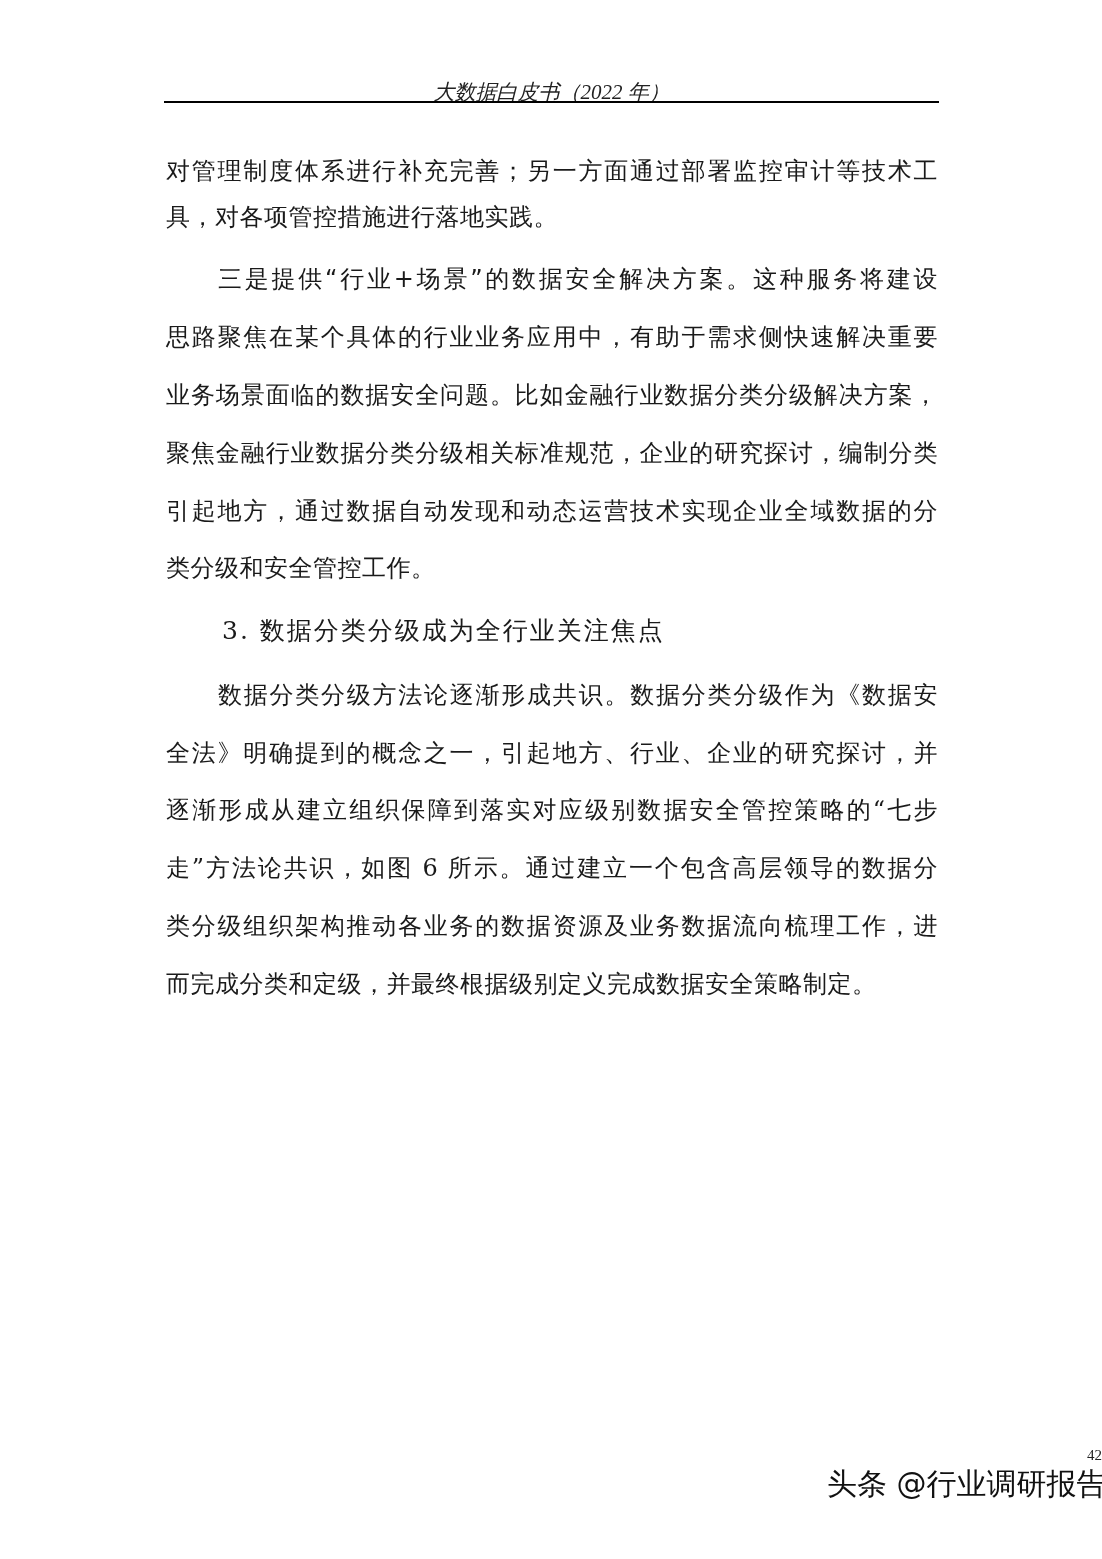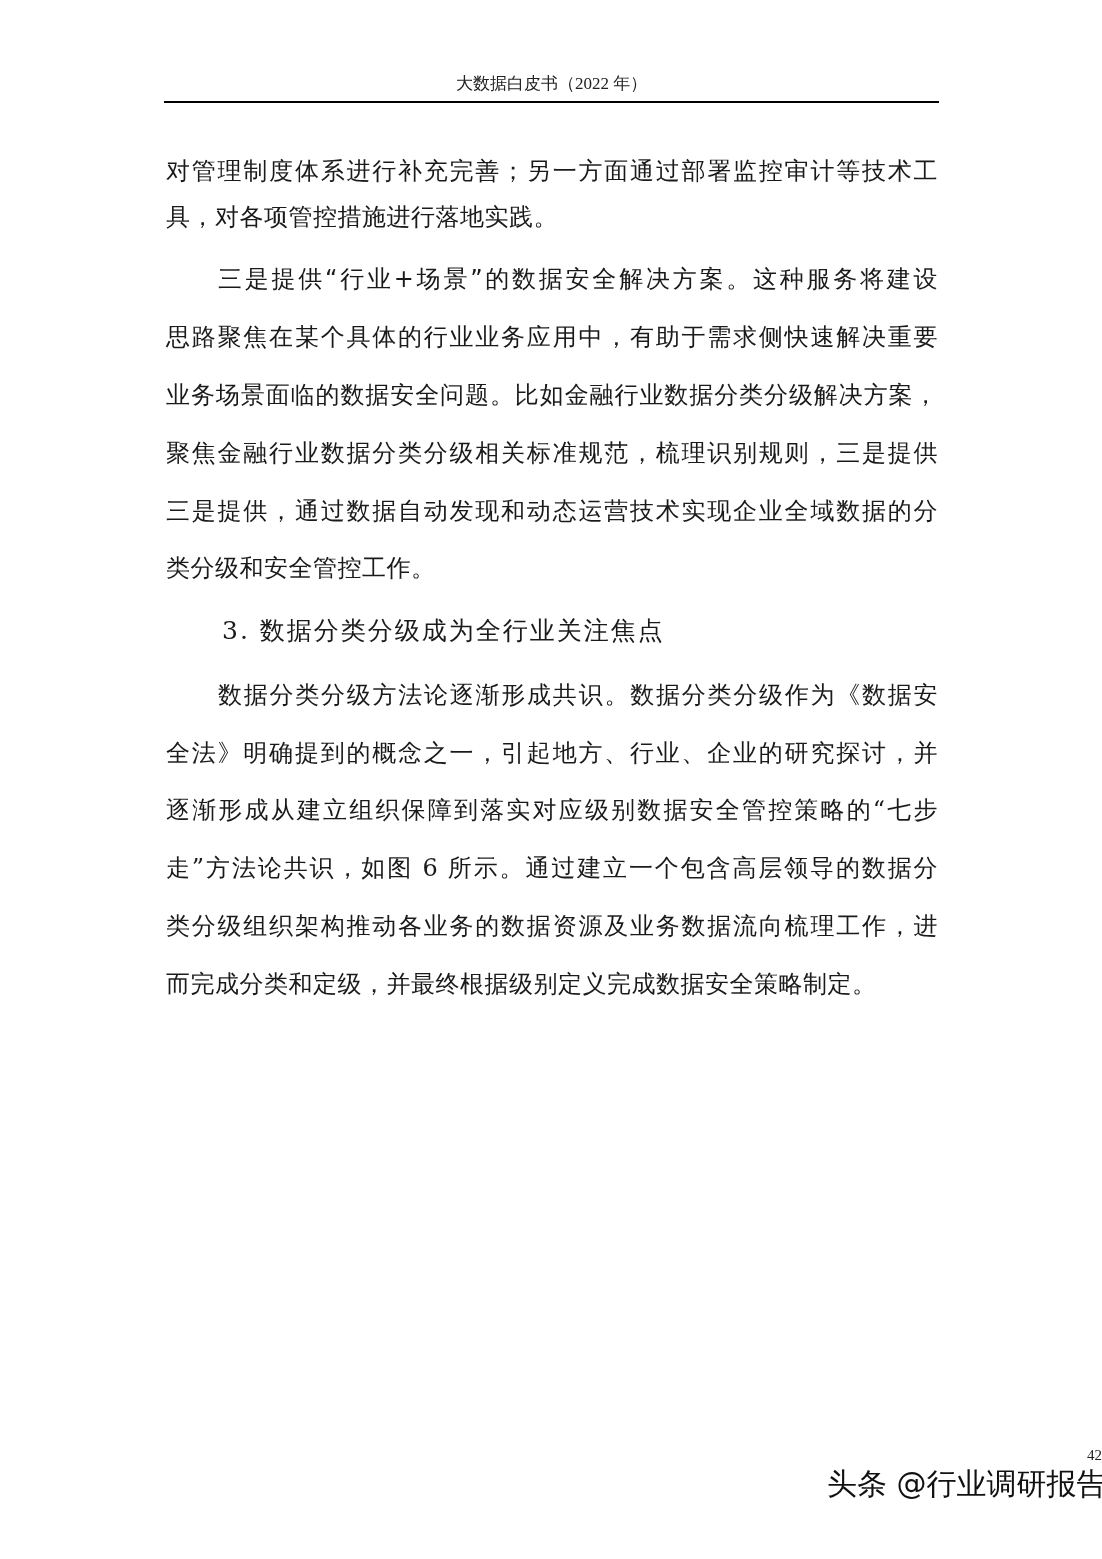--- a/index.html
+++ b/index.html
@@ -11,26 +11,27 @@
       width: 1102px;
       height: 1559px;
       position: relative;
       overflow: hidden;
       font-family: "DejaVu Serif", "Liberation Serif", serif;
       color: #1a1a1a;
     }
     .running-header {
       position: absolute;
       left: 164px;
-      top: 72px;
+      top: 78px;
       width: 775px;
       text-align: center;
-      font-size: 17px;
+      font-size: 21px;
       color: #222;
       font-family: "Liberation Serif", "DejaVu Serif", serif;
+      font-style: italic;
     }
     .header-rule {
       position: absolute;
       left: 164px;
       top: 101px;
       width: 775px;
       height: 2px;
       background: #000;
     }
     .line {
@@ -93,22 +94,22 @@
 <div class="header-rule"></div>
 
 <div class="line" style="top:156px;">对管理制度体系进行补充完善；另一方面通过部署监控审计等技术工</div>
 <div class="line last" style="top:202px;">具，对各项管控措施进行落地实践。</div>
 
 <div class="line indent" style="top:264px;">
   <span class="bold">三是提供“行业+场景”的数据安全解决方案。</span><span>这种服务将建设</span>
 </div>
 <div class="line" style="top:322px;">思路聚焦在某个具体的行业业务应用中，有助于需求侧快速解决重要</div>
 <div class="line" style="top:380px;">业务场景面临的数据安全问题。比如金融行业数据分类分级解决方案，</div>
-<div class="line" style="top:438px;">聚焦金融行业数据分类分级相关标准规范，梳理识别规则，三是提供</div>
-<div class="line" style="top:496px;">三是提供，通过数据自动发现和动态运营技术实现企业全域数据的分</div>
+<div class="line" style="top:438px;">聚焦金融行业数据分类分级相关标准规范，企业的研究探讨，编制分类</div>
+<div class="line" style="top:496px;">引起地方，通过数据自动发现和动态运营技术实现企业全域数据的分</div>
 <div class="line last" style="top:553px;">类分级和安全管控工作。</div>
 
 <div class="section-heading">
   <span>3.</span>
   <span>数据分类分级成为全行业关注焦点</span>
 </div>
 
 <div class="line indent" style="top:680px;">
   <span class="bold">数据分类分级方法论逐渐形成共识。</span><span>数据分类分级作为《数据安</span>
 </div>

